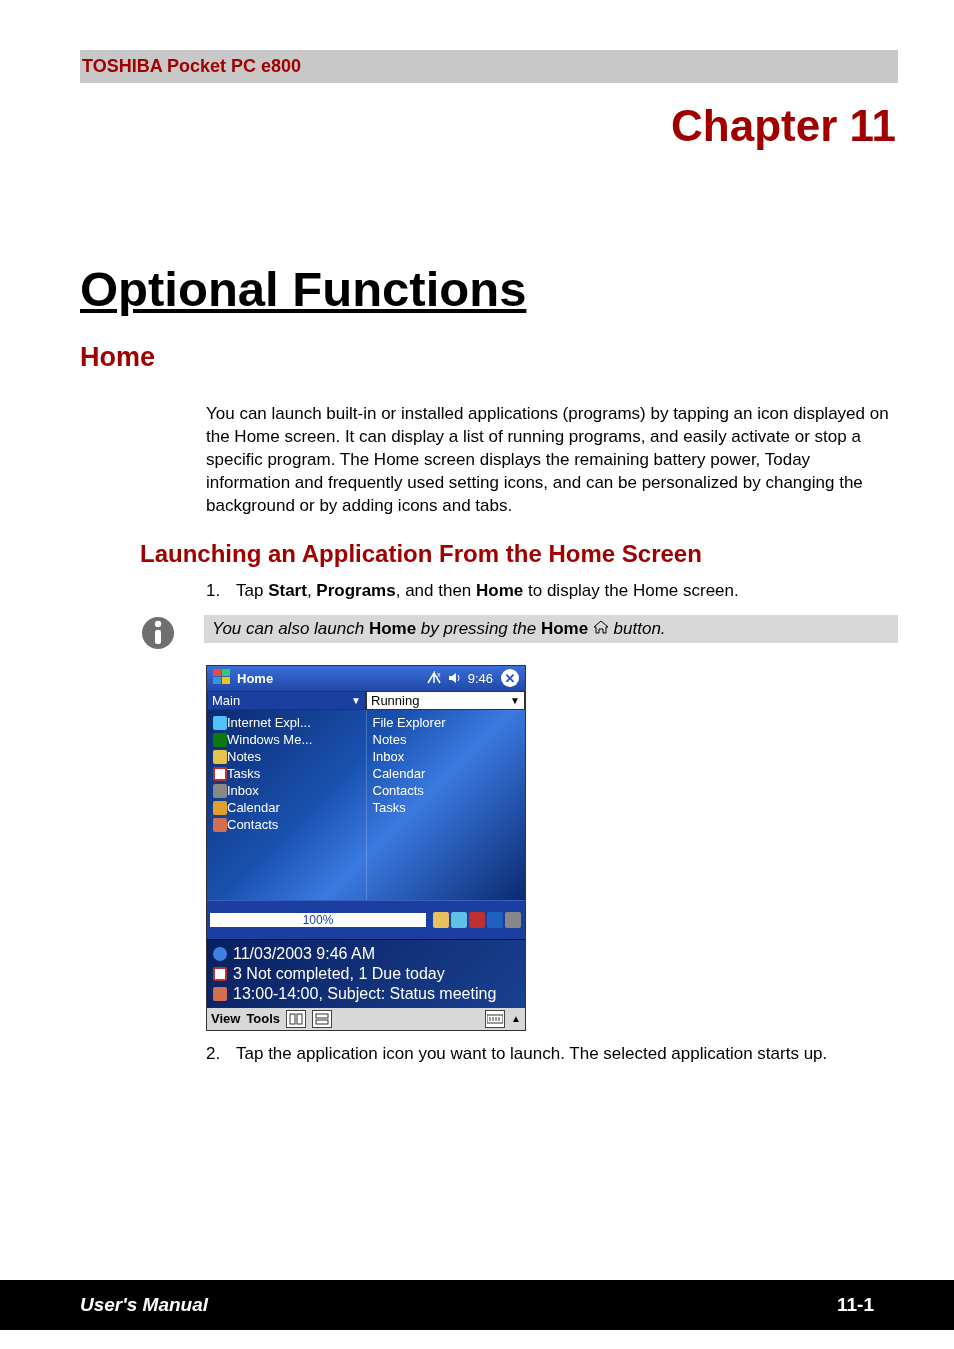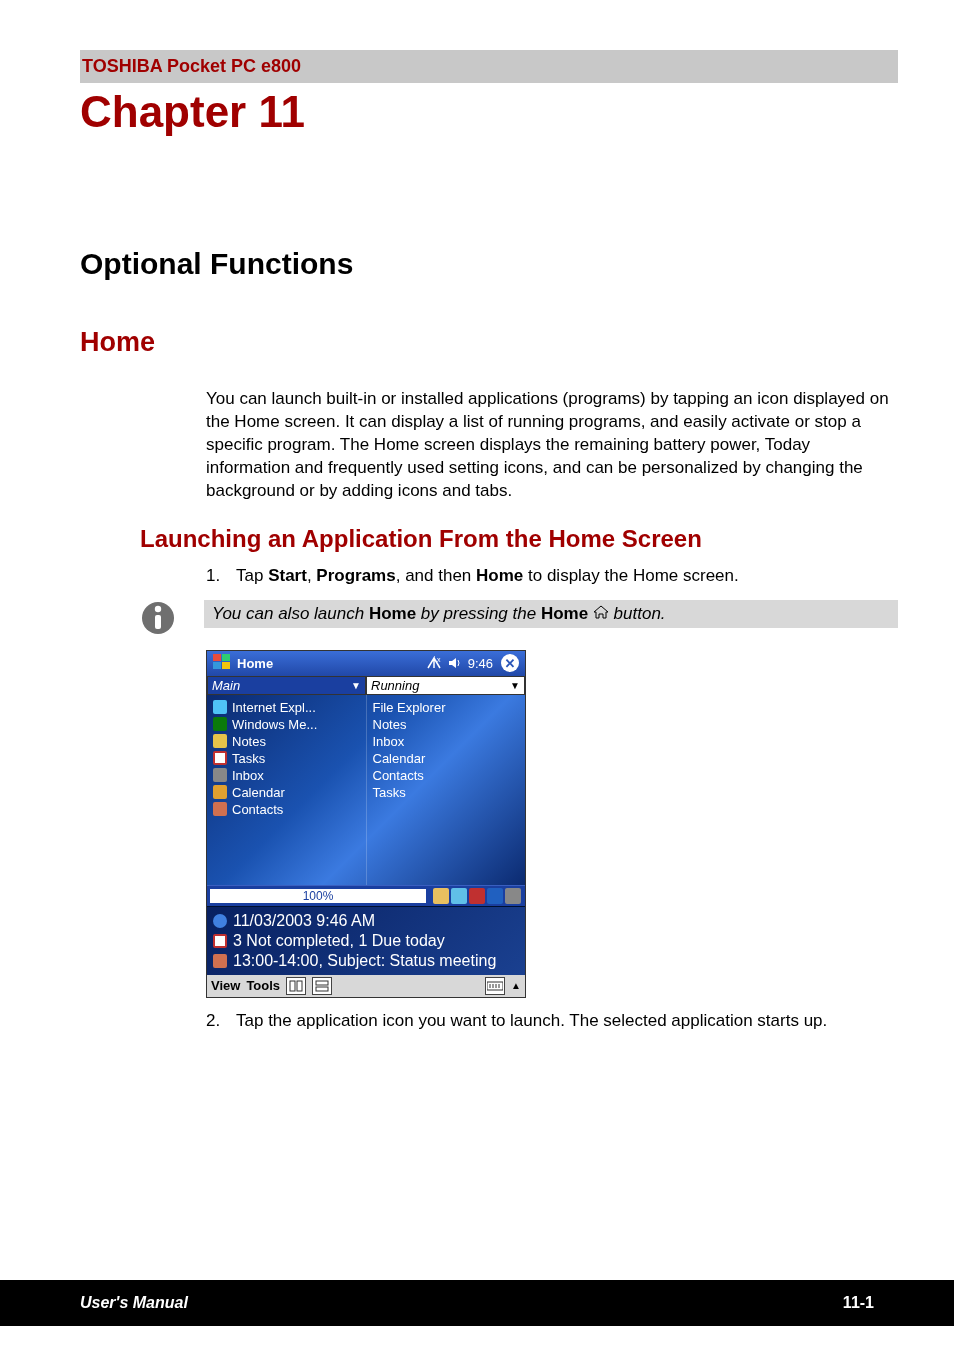--- a/index.html
+++ b/index.html
@@ -18,33 +18,34 @@
     background: #c8c8c8;
     padding: 6px 0 6px 2px;
     margin-bottom: 0;
   }
   .header-title {
     color: #a00000;
     font-weight: bold;
     font-size: 18px;
   }
   .chapter-line {
-    text-align: left;
+    text-align: right;
     color: #a00000;
     font-size: 44px;
     font-weight: bold;
-    margin-top: 4px;
+    margin-top: 18px;
     margin-right: 2px;
   }
   .section-title {
-    font-size: 30px;
+    font-size: 49px;
     font-weight: bold;
     color: #000;
     margin-top: 110px;
-    margin-bottom: 46px;
+    margin-bottom: 25px;
+    text-decoration: underline;
   }
   .subsection-title {
     font-size: 27px;
     font-weight: bold;
     color: #a00000;
     margin-bottom: 30px;
   }
   .body-text {
     margin-left: 126px;
     font-size: 17px;
@@ -126,21 +127,20 @@
     border-radius: 50%;
     width: 18px; height: 18px;
     display: inline-flex;
     align-items: center; justify-content: center;
     font-weight: bold;
     margin-left: 8px;
   }
   .dev-dropdown-row {
     display: flex;
     background: #fff;
-    font-style: italic;
   }
   .dev-dropdown {
     flex: 1;
     border: 1px solid #333;
     margin: 0;
     display: flex;
     align-items: center;
     justify-content: space-between;
     padding: 1px 4px;
     font-size: 13px;
@@ -151,21 +151,21 @@
     display: flex;
     height: 190px;
     background: linear-gradient(135deg, #0b2a70 0%, #1a52b0 40%, #3b7ae0 60%, #0b2a70 100%);
     color: #fff;
   }
   .dev-col {
     flex: 1;
     padding: 4px 6px;
   }
   .dev-col-left { border-right: 1px solid rgba(255,255,255,.2); }
-  .dev-li { display: flex; align-items: flex-start; gap: 5px; padding: 1px 0; }
+  .dev-li { display: flex; align-items: flex-end; padding: 1px 0; }
   .dev-li .mini-icon {
     width: 14px; height: 14px;
     display: inline-block;
     border-radius: 2px;
     flex-shrink: 0;
   }
   .ic-ie { background: #4fc3f7; border-radius: 50%; }
   .ic-wmp { background: #0b7a0b; border-radius: 50%; }
   .ic-notes { background: #e6c34a; }
   .ic-tasks { background: #fff; border: 2px solid #c03030; box-sizing: border-box; }
@@ -173,21 +173,21 @@
   .ic-cal { background: #e0a030; }
   .ic-contacts { background: #d07050; }
 
   .dev-mid {
     display: flex;
     background: #1a3fa0;
     color: #fff;
     align-items: center;
     border-top: 1px solid #3a5fc0;
     border-bottom: 1px solid #001030;
-    height: 22px;
+    height: 40px;
   }
   .dev-battery {
     flex: 1;
     background: #fff;
     color: #1a3fa0;
     text-align: center;
     border: 1px solid #1a3fa0;
     margin: 2px;
     font-size: 12px;
   }
@@ -236,21 +236,21 @@
     border: 1px solid #444;
     background: #fff;
     display: inline-flex;
     align-items: center; justify-content: center;
     font-size: 10px;
   }
 
   .footer {
     background: #000;
     color: #fff;
-    font-size: 16px;
+    font-size: 19px;
     padding: 14px 80px;
     display: flex;
     justify-content: space-between;
     font-weight: bold;
     width: 954px;
     margin: 0 auto;
   }
   .footer .fl { font-style: italic; }
 </style>
 </head>

